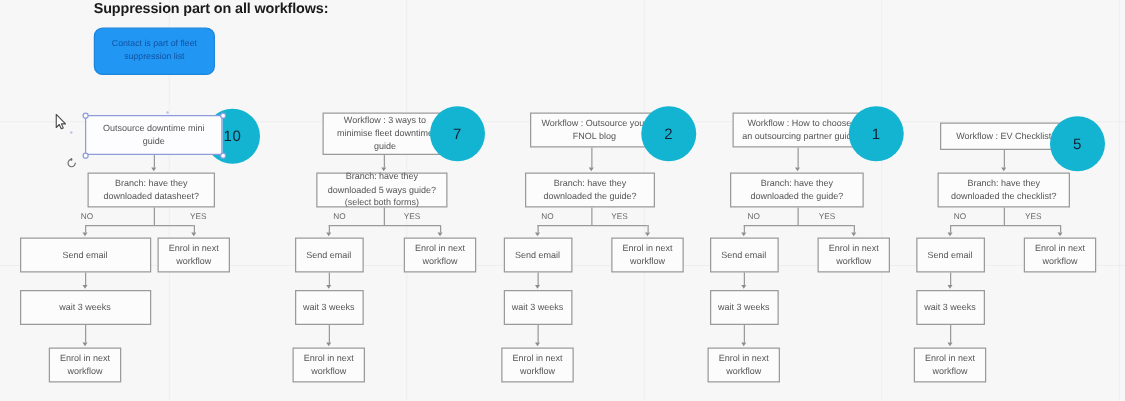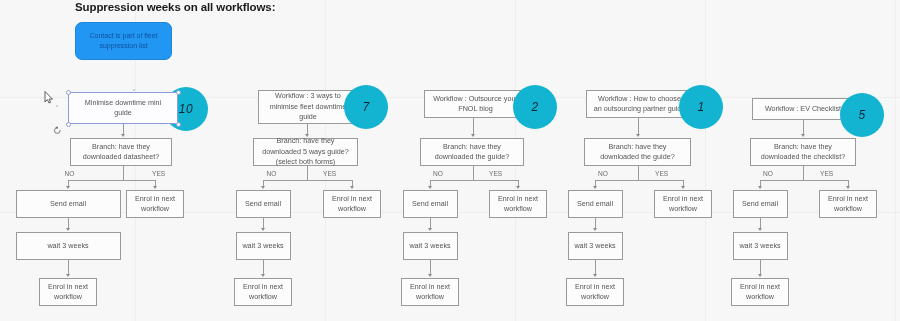--- a/index.html
+++ b/index.html
@@ -59,21 +59,20 @@
   
   .badge{
     position:absolute;
     border-radius:50%;
     background:#12b4d2;
     color:#123;
     display:flex;align-items:center;justify-content:center;
     font-size:12px;
     font-weight:400;
     letter-spacing:0.5px;
-    font-style:italic;
   }
   
   .vline{position:absolute;width:1px;background:#9a9a9a;}
   .hline{position:absolute;height:1px;background:#9a9a9a;}
   .arrow{
     position:absolute;width:0;height:0;
     border-left:2.5px solid transparent;
     border-right:2.5px solid transparent;
     border-top:3.5px solid #8c8c8c;
   }
@@ -94,27 +93,27 @@
   }
   .cursor-arrow{position:absolute;z-index:20;}
   .rotate-icon{position:absolute;z-index:20;}
   .dot-mark{position:absolute;width:2px;height:2px;border-radius:50%;background:#b9c4e8;}
 </style>
 </head>
 <body>
 
 <div id="canvas">
 
-  <div class="page-title">Suppression weeks on all workflows:</div>
+  <div class="page-title">Suppression part on all workflows:</div>
 
   <div class="blue-box" style="left:75px;top:22px;width:97px;height:38px;">Contact is part of fleet
 suppression list</div>
 
   <div id="flow-root">
-      <div class="node wf-head selected" style="left: 68px; top: 92px; width: 110px; height: 32px;">Minimise downtime mini
+      <div class="node wf-head selected" style="left: 68px; top: 92px; width: 110px; height: 32px;">Outsource downtime mini
 guide</div>
       <div class="handle" style="left: 65.5px; top: 89.5px;"></div>
       <div class="handle" style="left: 175.5px; top: 89.5px;"></div>
       <div class="handle" style="left: 65.5px; top: 121.5px;"></div>
       <div class="handle" style="left: 175.5px; top: 121.5px;"></div>
       <div class="badge" style="left: 164px; top: 87px; width: 44px; height: 44px;">10</div>
       <div class="vline" style="left: 123px; top: 124px; height: 10px;"></div>
       <div class="arrow" style="left: 120.5px; top: 134px;"></div>
       <div class="node branch" style="left: 70px; top: 138px; width: 102px; height: 28px;">Branch: have they
 downloaded datasheet?</div>

